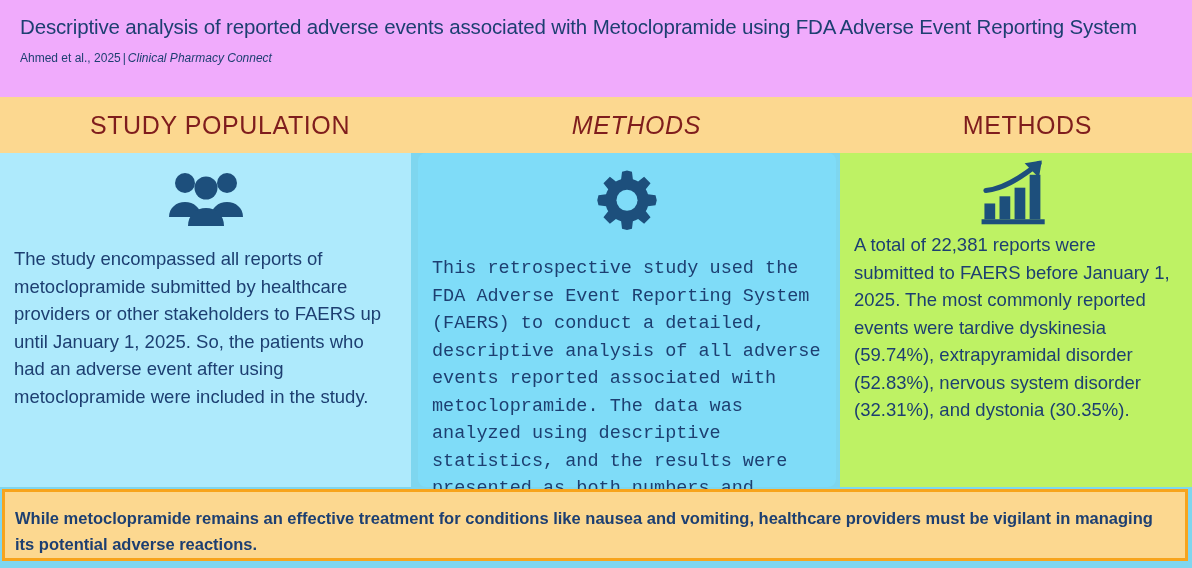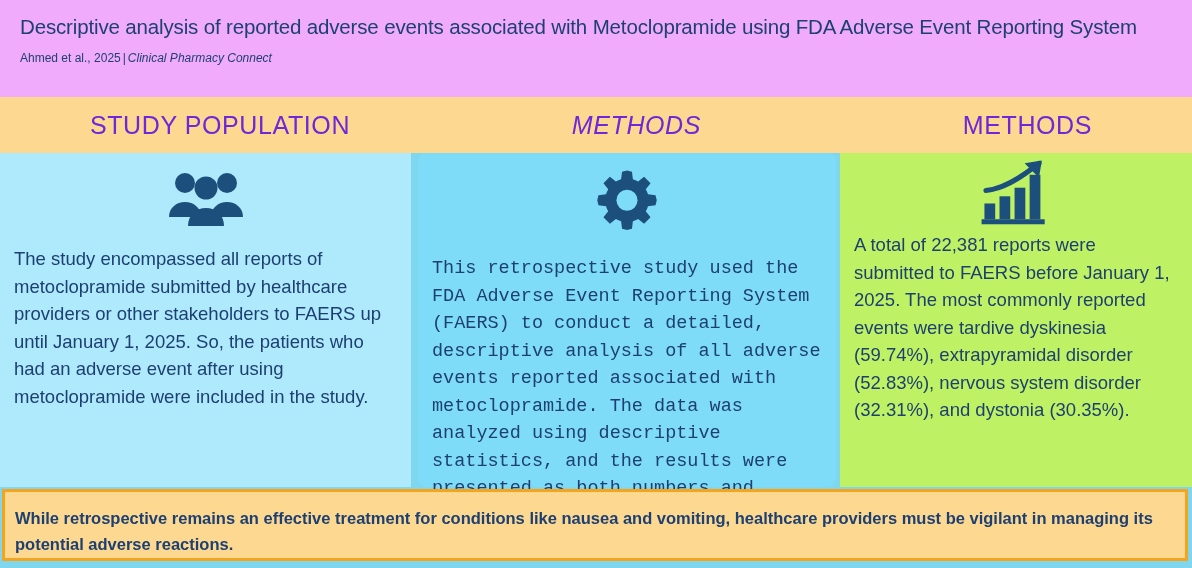--- a/index.html
+++ b/index.html
@@ -66,21 +66,21 @@
     display: flex;
     align-items: center;
   }
   .header-cell {
     display: flex;
     align-items: center;
     justify-content: center;
     font-size: 25px;
     font-weight: 400;
     letter-spacing: 0.6px;
-    color: #6d28d9;
+    color: #7f1d1d;
     height: 56px;
     box-sizing: border-box;
     margin-left: 30px;
   }
   .hc-1 { width: 411px; }
   .hc-2 { width: 425px; font-style: italic; }
   .hc-3 { width: 356px; }
 
   
   .cards {
@@ -210,16 +210,16 @@
           <path d="M8 44 C 30 42, 52 30, 82 6" stroke="#1d4f7c" stroke-width="7" fill="none" stroke-linecap="round"></path>
           <path d="M62 6 L86 2 L82 26 Z" fill="#1d4f7c"></path>
         </svg>
       </div>
       <div class="card-body">A total of 22,381 reports were submitted to FAERS before January 1, 2025. The most commonly reported events were tardive dyskinesia (59.74%), extrapyramidal disorder (52.83%), nervous system disorder (32.31%), and dystonia (30.35%).</div>
     </div>
 
   </div>
 
   <div class="conclusion">
-    <div class="conclusion-text">While retrospective remains an effective treatment for conditions like nausea and vomiting, healthcare providers must be vigilant in managing its potential adverse reactions.</div>
+    <div class="conclusion-text">While metoclopramide remains an effective treatment for conditions like nausea and vomiting, healthcare providers must be vigilant in managing its potential adverse reactions.</div>
   </div>
 
 </div>
 
 </body></html>

